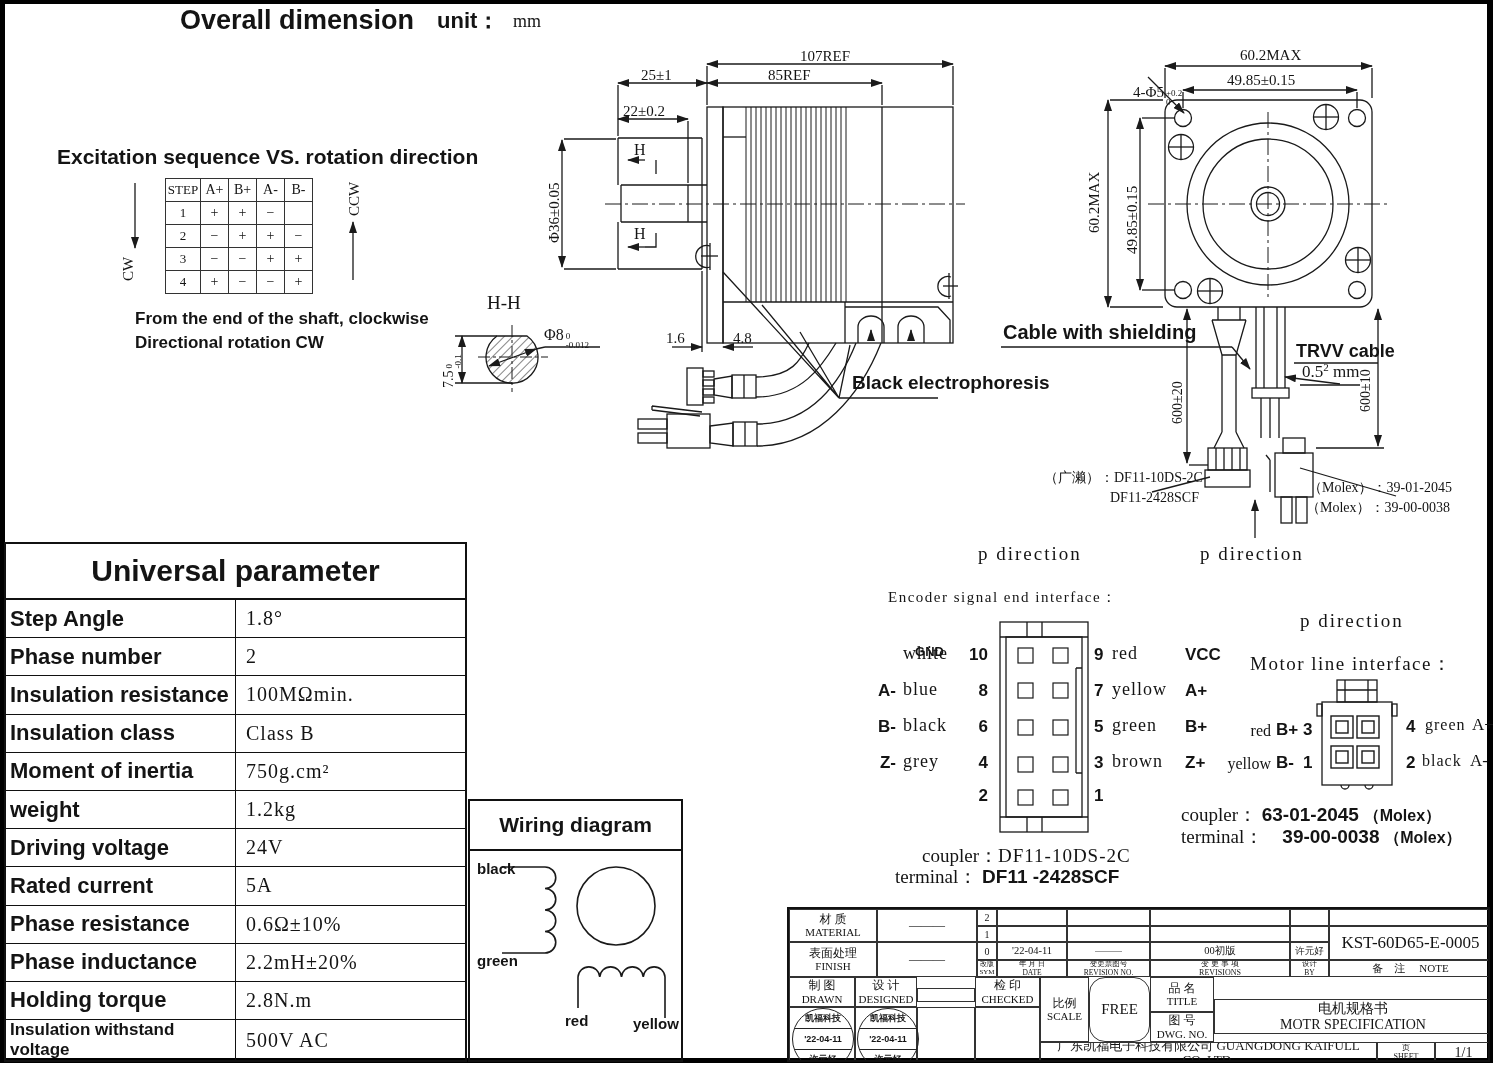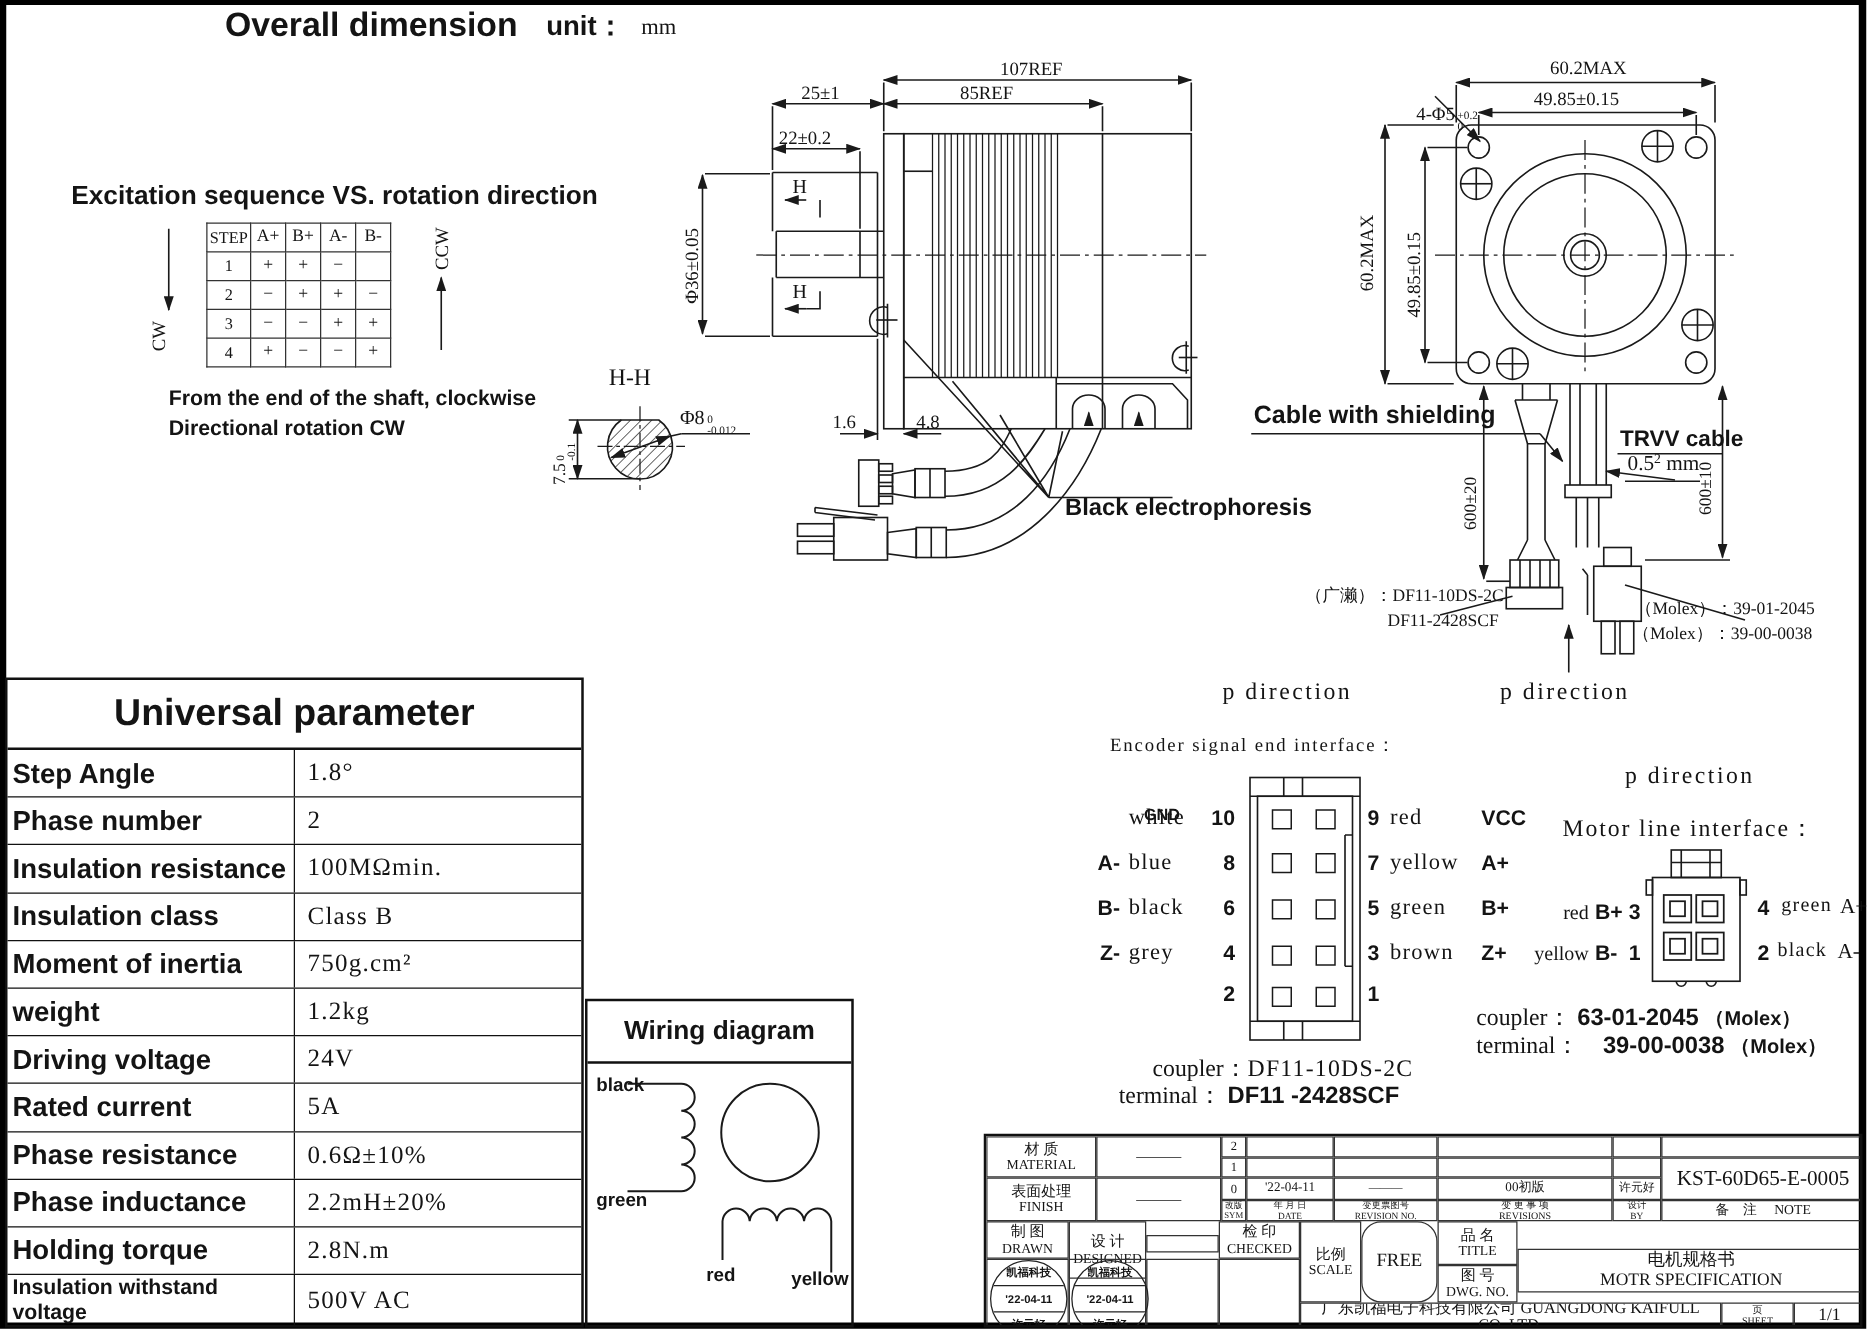--- a/index.html
+++ b/index.html
@@ -311,21 +311,21 @@
 
   <div class="lbl serif" style="left:800px;top:48px;font-size:15px;">107REF</div>
   <div class="lbl serif" style="left:768px;top:67px;font-size:15px;">85REF</div>
   <div class="lbl serif" style="left:641px;top:67px;font-size:15px;">25±1</div>
   <div class="lbl serif" style="left:623px;top:103px;font-size:15px;">22±0.2</div>
   <div class="lbl serif rot" style="left:546px;top:243px;font-size:15px;">Φ36±0.05</div>
   <div class="lbl serif" style="left:634px;top:141px;font-size:16px;">H</div>
   <div class="lbl serif" style="left:634px;top:225px;font-size:16px;">H</div>
   <div class="lbl serif" style="left:666px;top:330px;font-size:15px;">1.6</div>
   <div class="lbl serif" style="left:733px;top:330px;font-size:15px;">4.8</div>
-  <div class="lbl sans" style="left:852px;top:372px;font-size:19px;margin-top:24px;">Black electrophoresis</div>
+  <div class="lbl sans" style="left:852px;top:372px;font-size:19px;">Black electrophoresis</div>
 
   <div class="lbl serif" style="left:487px;top:292px;font-size:19px;">H-H</div>
   <div class="lbl serif rot" style="left:441px;top:388px;font-size:14px;">
     <span>7.5</span><span class="tolstack">
         <span>0</span>
         <span>-0.1</span>
       </span>
   </div>
   <div class="lbl serif" style="left:544px;top:326px;font-size:16px;font-style:italic;">
     <span style="font-style:normal;">Φ8</span><span class="tolstack" style="font-style:normal;">
@@ -528,21 +528,21 @@
     <div class="tb" style="left:540px;top:17px;width:163px;height:34px;font-size:17px;">KST-60D65-E-0005</div>
     <div class="tb" style="left:540px;top:51px;width:163px;height:17px;flex-direction:row;gap:14px;font-size:11px;">
       <span>备　注</span>
         <span>NOTE</span>
     </div>
 
     <div class="tb" style="left:0;top:68px;width:66px;height:30px;font-size:12px;">
       <div>制  图</div>
         <div style="font-size:11px;">DRAWN</div>
     </div>
-    <div class="tb" style="left:66px;top:68px;width:62px;height:46px;font-size:12px;">
+    <div class="tb" style="left:66px;top:68px;width:62px;height:30px;font-size:12px;">
       <div>设  计</div>
         <div style="font-size:11px;">DESIGNED</div>
     </div>
     <div class="tb" style="left:128px;top:79px;width:58px;height:14px;font-size:12px;gap:13px;">
       <div>检  图</div>
         <div style="font-size:11px;">CHECKED</div>
     </div>
     <div class="tb" style="left:186px;top:68px;width:65px;height:30px;font-size:12px;">
       <div>检  印</div>
         <div style="font-size:11px;">CHECKED</div>

